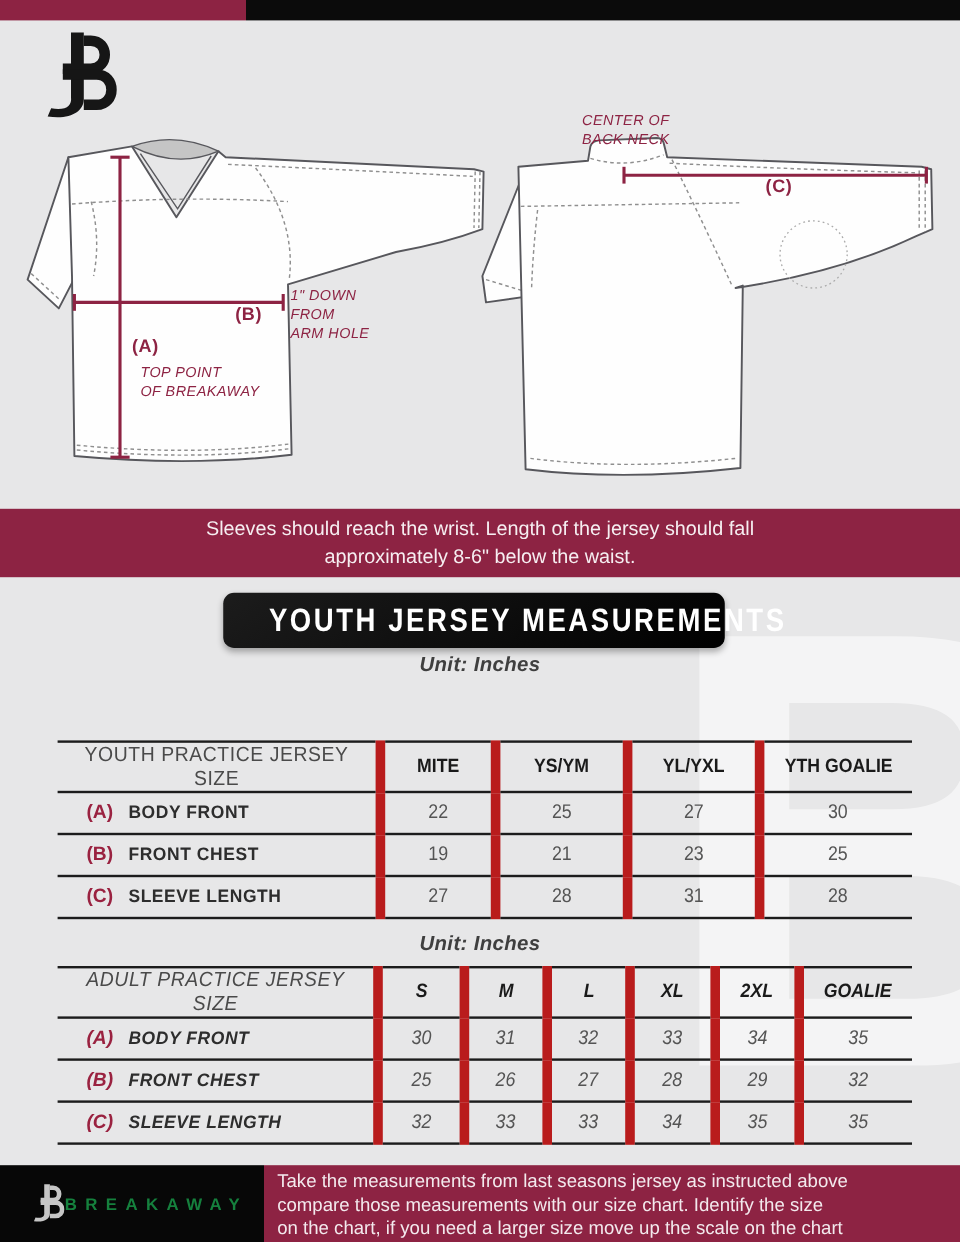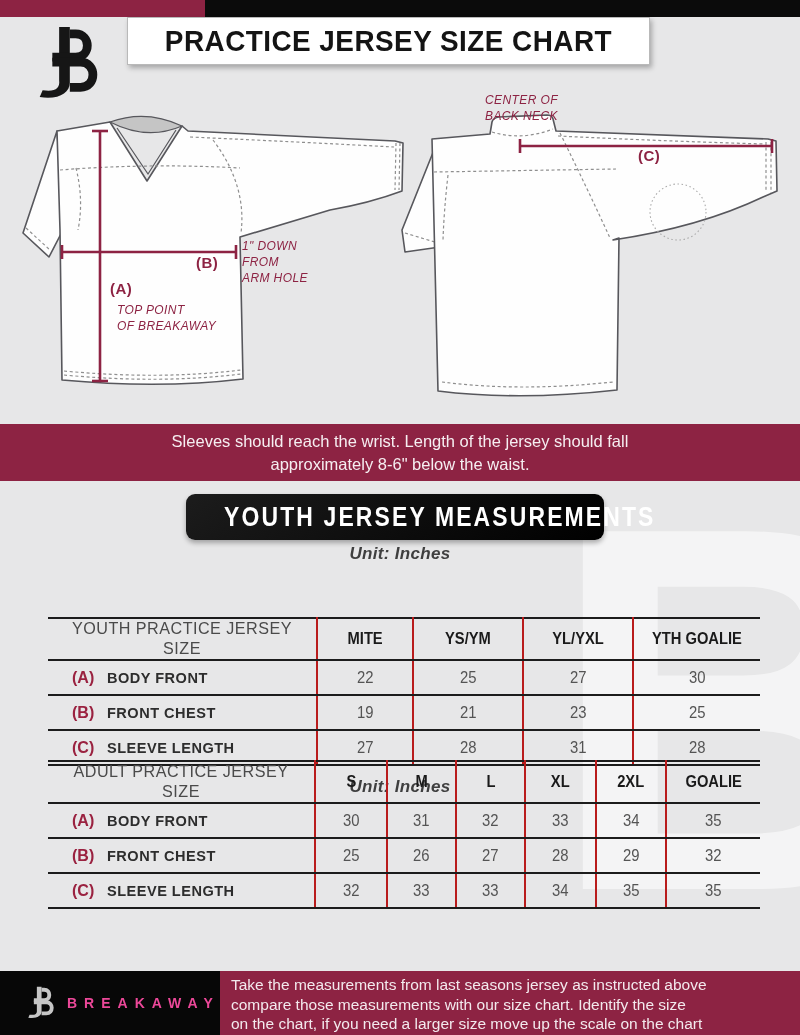--- a/index.html
+++ b/index.html
@@ -57,39 +57,39 @@
                transform:scaleX(.85);white-space:nowrap;}
   .unit{width:800px;text-align:center;font-style:italic;font-weight:600;font-size:17px;
         color:#3f3f3f;letter-spacing:.3px;}
   .unit-youth{left:0;top:544px;}
   .unit-adult{left:0;top:777px;}
 
   
   table.size-table{position:absolute;left:48px;width:712px;border-collapse:collapse;
                    table-layout:fixed;border-top:2px solid #1c1c1c;background:transparent;}
   .table-youth{top:573px;margin-top:44px;}
-  .table-adult{top:760px;}
+  .table-adult{top:805px;font-style:italic;}
   table.size-table td{border-bottom:2px solid #1c1c1c;height:33px;padding:0;text-align:center;
                       vertical-align:middle;}
-  table.size-table td:not(:first-child){border-left:2px solid #b91c1c;}
+  table.size-table td:not(:first-child){border-left:8px solid #b91c1c;}
   .th1{font-size:17px;color:#4a4a4a;letter-spacing:.5px;}
   .th1 span{display:inline-block;transform:scaleX(.95);}
   .ths{font-size:16px;font-weight:700;color:#1a1a1a;}
   .ths span{display:inline-block;transform:scaleX(.92);}
   .rowcell{text-align:left !important;padding-left:24px !important;white-space:nowrap;}
   .rkey{color:#9A2240;font-weight:800;font-size:16px;display:inline-block;}
   .rlabel{color:#2d2d2d;font-weight:600;font-size:15px;letter-spacing:.5px;margin-left:13px;
           display:inline-block;transform:scaleX(.97);transform-origin:left center;}
   .rval{font-size:16.5px;color:#545454;display:inline-block;transform:scaleX(.9);}
 
   
   .footer-black{left:0;top:971px;width:220px;height:64px;background:#070707;
                 display:flex;align-items:center;}
   .footer-logo{margin-left:24px;width:30px;height:37px;flex:none;}
-  .brand-text{color:#ec4899;font-weight:700;font-size:14px;letter-spacing:7px;margin-left:13px;
+  .brand-text{color:#15803d;font-weight:700;font-size:14px;letter-spacing:7px;
               white-space:nowrap;}
   .footer-maroon{left:220px;top:971px;width:580px;height:64px;background:var(--maroon,#8D2343);
                  box-sizing:border-box;padding:3px 20px 0 11px;display:flex;align-items:center;}
   .footer-note{color:#f3e9ed;font-size:15.5px;line-height:19.5px;white-space:pre-line;}
 </style>
 </head>
 <body>
 
 <svg width="0" height="0" style="position:absolute">
   <symbol id="bmark" viewBox="0 0 70 84">
@@ -102,23 +102,20 @@
 <div class="page">
 
   <span class="watermark">B</span>
 
   <div class="abs strip-maroon"></div>
   <div class="abs strip-black"></div>
 
   <svg class="abs logo-header" viewBox="0 0 70 84">
     <use href="#bmark"></use>
   </svg>
-  <div class="abs title-box">
-    <span class="title-text">PRACTICE JERSEY SIZE CHART</span>
-  </div>
 
   <svg class="abs diagram-svg" viewBox="0 85 800 335">
 
     <g>
       <path class="jersey" d="M57,131 L23,233 L49,257 L64,228 Z"></path>
       <path class="seam" d="M26,228 L50,250"></path>
       <path class="jersey" d="M57,131 L110,122 L147,181 L182,126 L188,131 L395,141 L403,143 L402,191
                                Q370,203 330,210 Q280,225 240,237 L243,379 Q160,389 62,380 L60,230 Z"></path>
       <path class="graypanel" d="M110,122 Q146,109 182,126 Q147,141 110,122 Z"></path>
       <path class="innerline" d="M117,128 L148,174 L176,130"></path>

